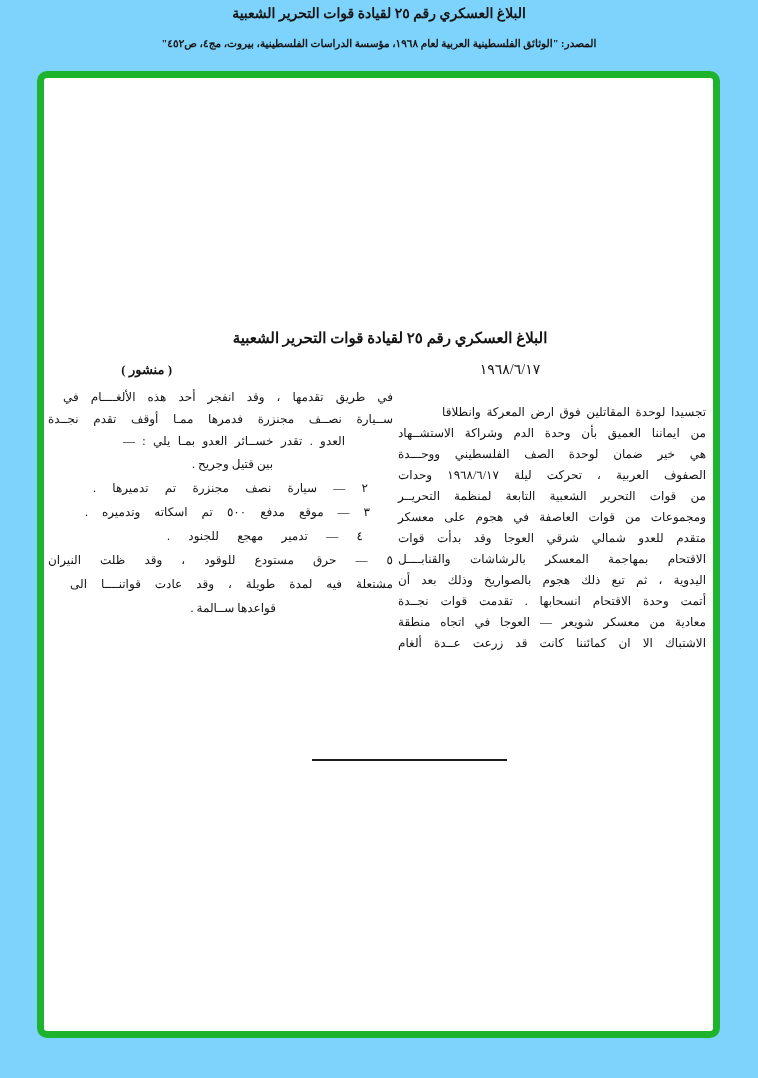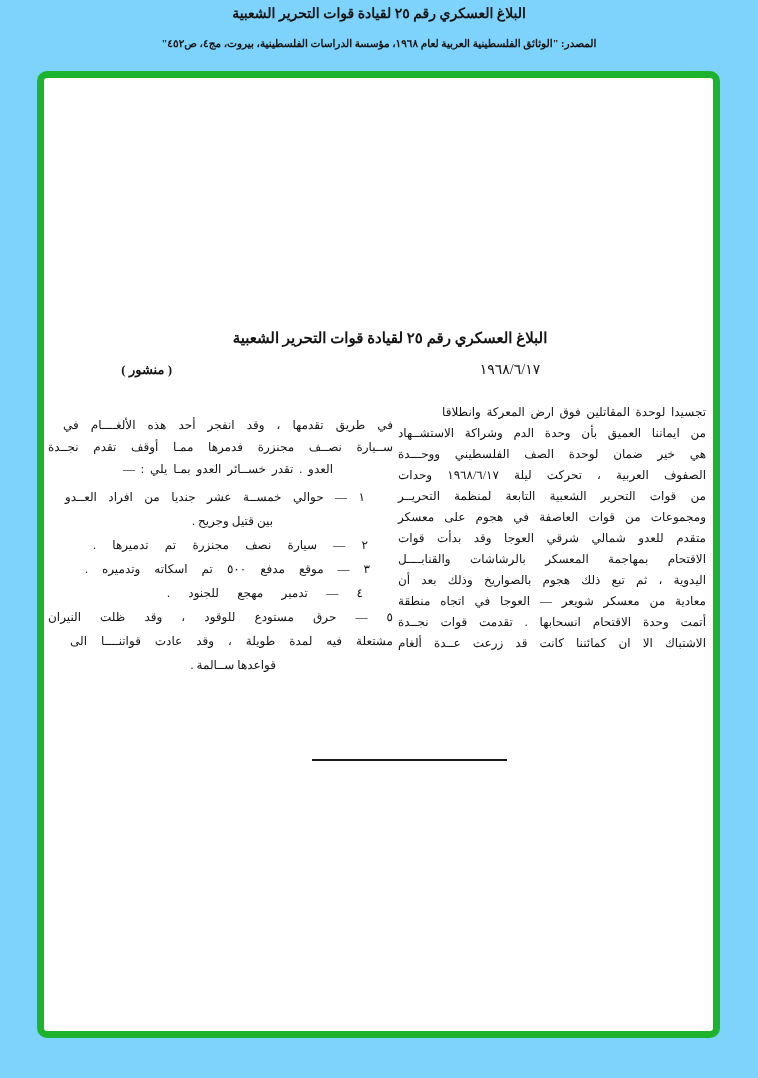--- a/index.html
+++ b/index.html
@@ -79,32 +79,32 @@
     text-align-last: justify;
     direction: rtl;
     overflow: visible;
     white-space: nowrap;
   }
   .col-r .ln.indent { margin-left: 44px; }
 
   
   .col-l {
     position: absolute;
-    left: 48px; top: 414px; width: 345px;
+    left: 48px; top: 386px; width: 345px;
     font-size: 12px;
   }
   .col-l .ln {
     height: 22px; line-height: 22px;
     text-align: justify;
     text-align-last: justify;
     direction: rtl;
     white-space: nowrap;
   }
   .col-l .ln.p1 { margin-left: 15px; }
-  .col-l .ln.p3 { margin-right: 60px; margin-left: 75px; }
+  .col-l .ln.p3 { margin-right: 48px; margin-left: 75px; }
   .col-l .ln.li { height: 24px; line-height: 24px; }
   .col-l .ln.li1  { margin-top: 5px; margin-right: 28px; margin-left: 17px; }
   .col-l .ln.cont1{ margin-right: 120px; text-align: right; text-align-last: right; }
   .col-l .ln.li2  { margin-right: 25px; margin-left: 45px; }
   .col-l .ln.li3  { margin-right: 23px; margin-left: 37px; }
   .col-l .ln.li4  { margin-right: 30px; margin-left: 119px; }
   .col-l .ln.cont2{ margin-left: 22px; }
   .col-l .ln.last { margin-right: 117px; text-align: right; text-align-last: right; }
 
   .divider {
@@ -133,30 +133,29 @@
     <div class="col-r">
       <div class="ln indent">تجسيدا لوحدة المقاتلين فوق ارض المعركة وانطلاقا</div>
       <div class="ln">من ايماننا العميق بأن وحدة الدم وشراكة الاستشــهاد</div>
       <div class="ln">هي خير ضمان لوحدة الصف الفلسطيني ووحـــدة</div>
       <div class="ln">الصفوف العربية ، تحركت ليلة ١٩٦٨/٦/١٧ وحدات</div>
       <div class="ln">من قوات التحرير الشعبية التابعة لمنظمة التحريــر</div>
       <div class="ln">ومجموعات من قوات العاصفة في هجوم على معسكر</div>
       <div class="ln">متقدم للعدو شمالي شرقي العوجا وقد بدأت قوات</div>
       <div class="ln">الاقتحام بمهاجمة المعسكر بالرشاشات والقنابــــل</div>
       <div class="ln">اليدوية ، ثم تبع ذلك هجوم بالصواريخ وذلك بعد أن</div>
+      <div class="ln">أتمت وحدة الاقتحام انسحابها . تقدمت قوات نجــدة</div>
       <div class="ln">معادية من معسكر شويعر — العوجا في اتجاه منطقة</div>
-      <div class="ln">أتمت وحدة الاقتحام انسحابها . تقدمت قوات نجــدة</div>
       <div class="ln">الاشتباك الا ان كمائننا كانت قد زرعت عــدة ألغام</div>
     </div>
 
     <div class="col-l">
       <div class="ln p1">في طريق تقدمها ، وقد انفجر أحد هذه الألغــــام في</div>
       <div class="ln">ســيارة نصــف مجنزرة فدمرها ممـا أوقف تقدم نجــدة</div>
       <div class="ln p3">العدو . تقدر خســائر العدو بمـا يلي : —</div>
-      <div class="ln li li1">١ — حوالي خمســة عشر جنديا من افراد العــدو</div>
       <div class="ln li cont1">بين قتيل وجريح .</div>
       <div class="ln li li2">٢ — سيارة نصف مجنزرة تم تدميرها .</div>
       <div class="ln li li3">٣ — موقع مدفع ٥٠٠ تم اسكاته وتدميره .</div>
       <div class="ln li li4">٤ — تدمير مهجع للجنود .</div>
       <div class="ln li li5">٥ — حرق مستودع للوقود ، وقد ظلت النيران</div>
       <div class="ln li cont2">مشتعلة فيه لمدة طويلة ، وقد عادت قواتنــــا الى</div>
       <div class="ln li last">قواعدها ســالمة .</div>
     </div>
 
     <div class="divider"></div>

